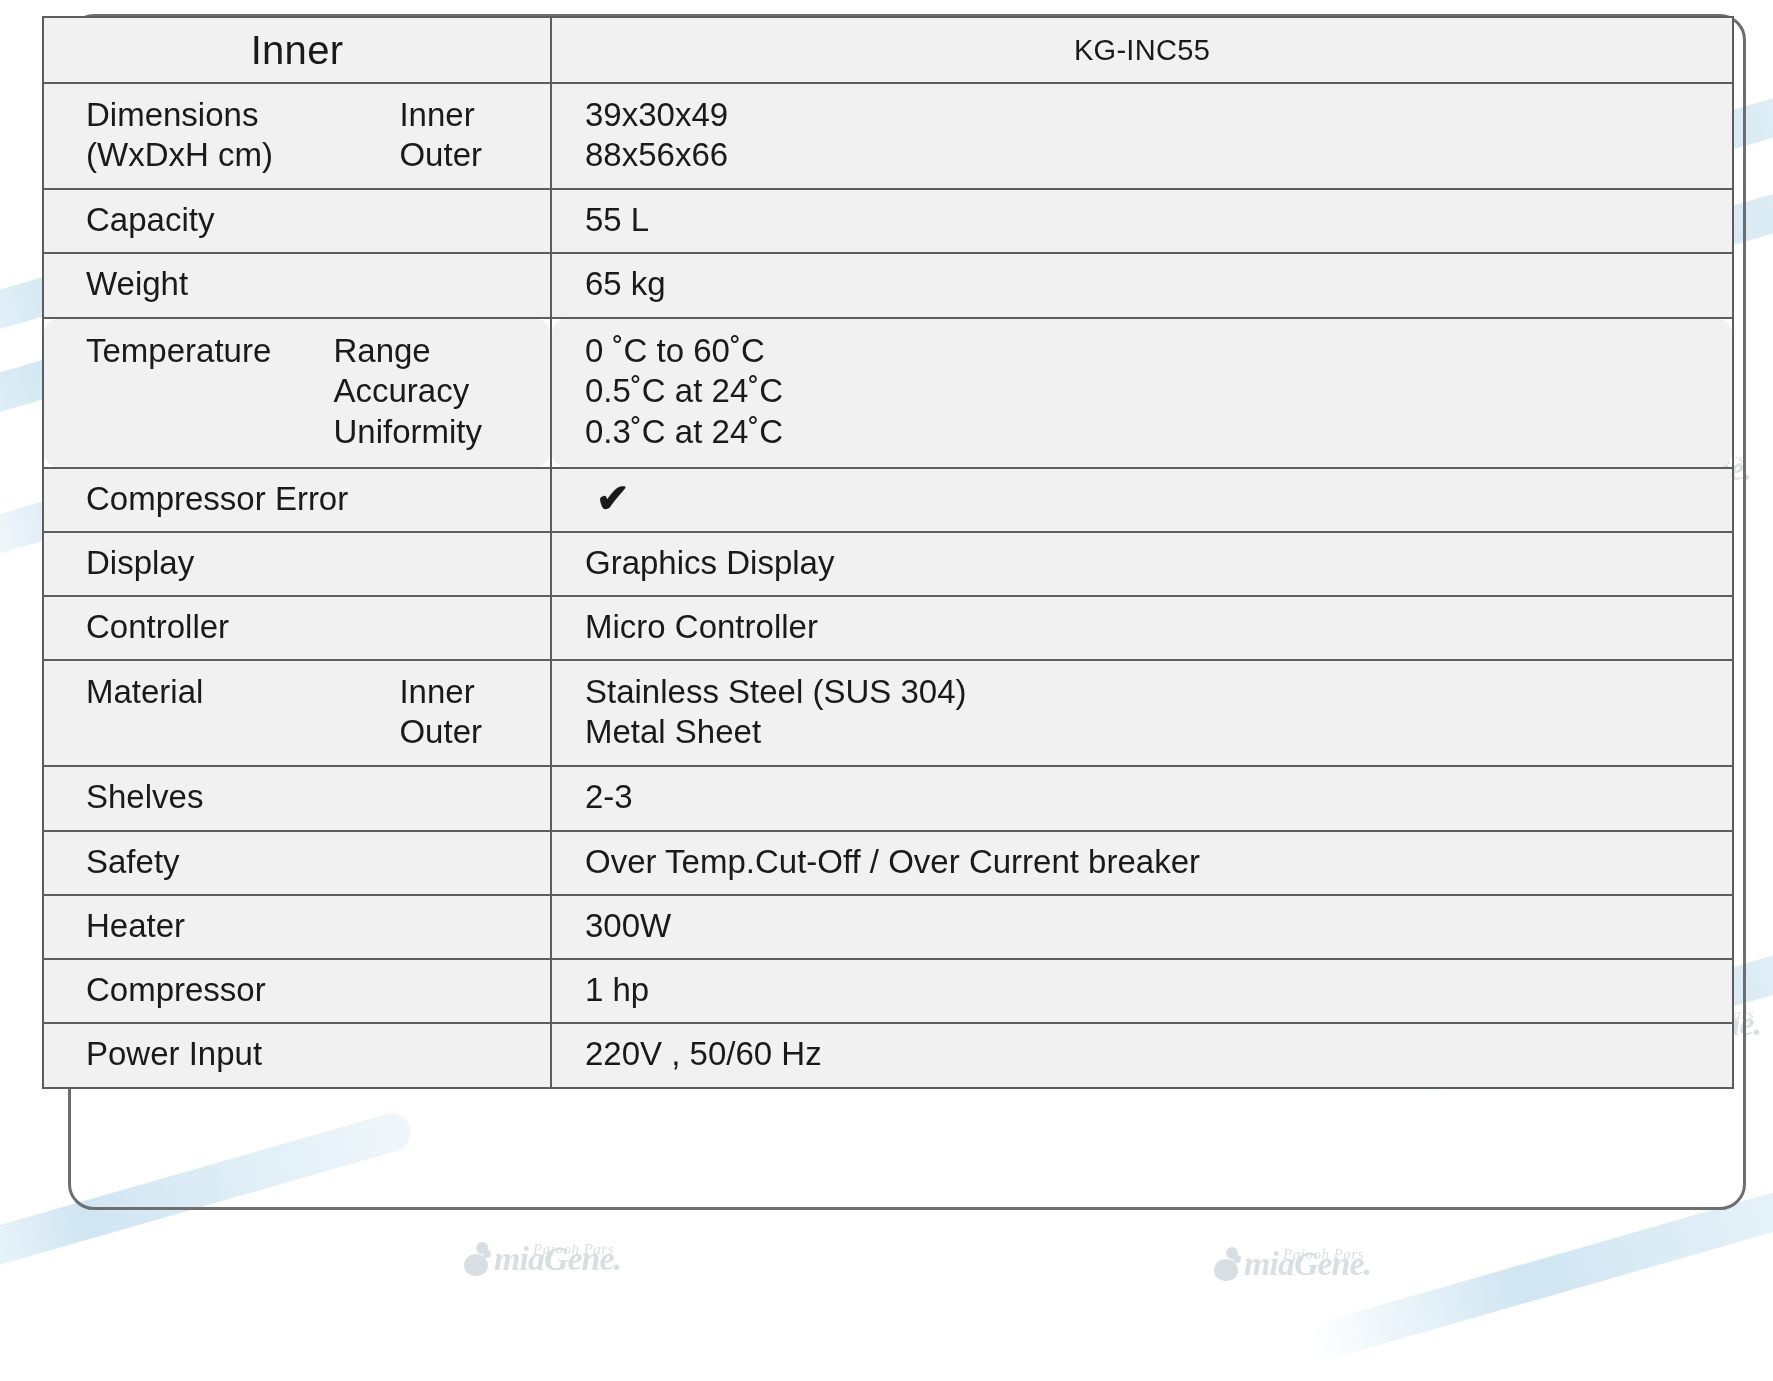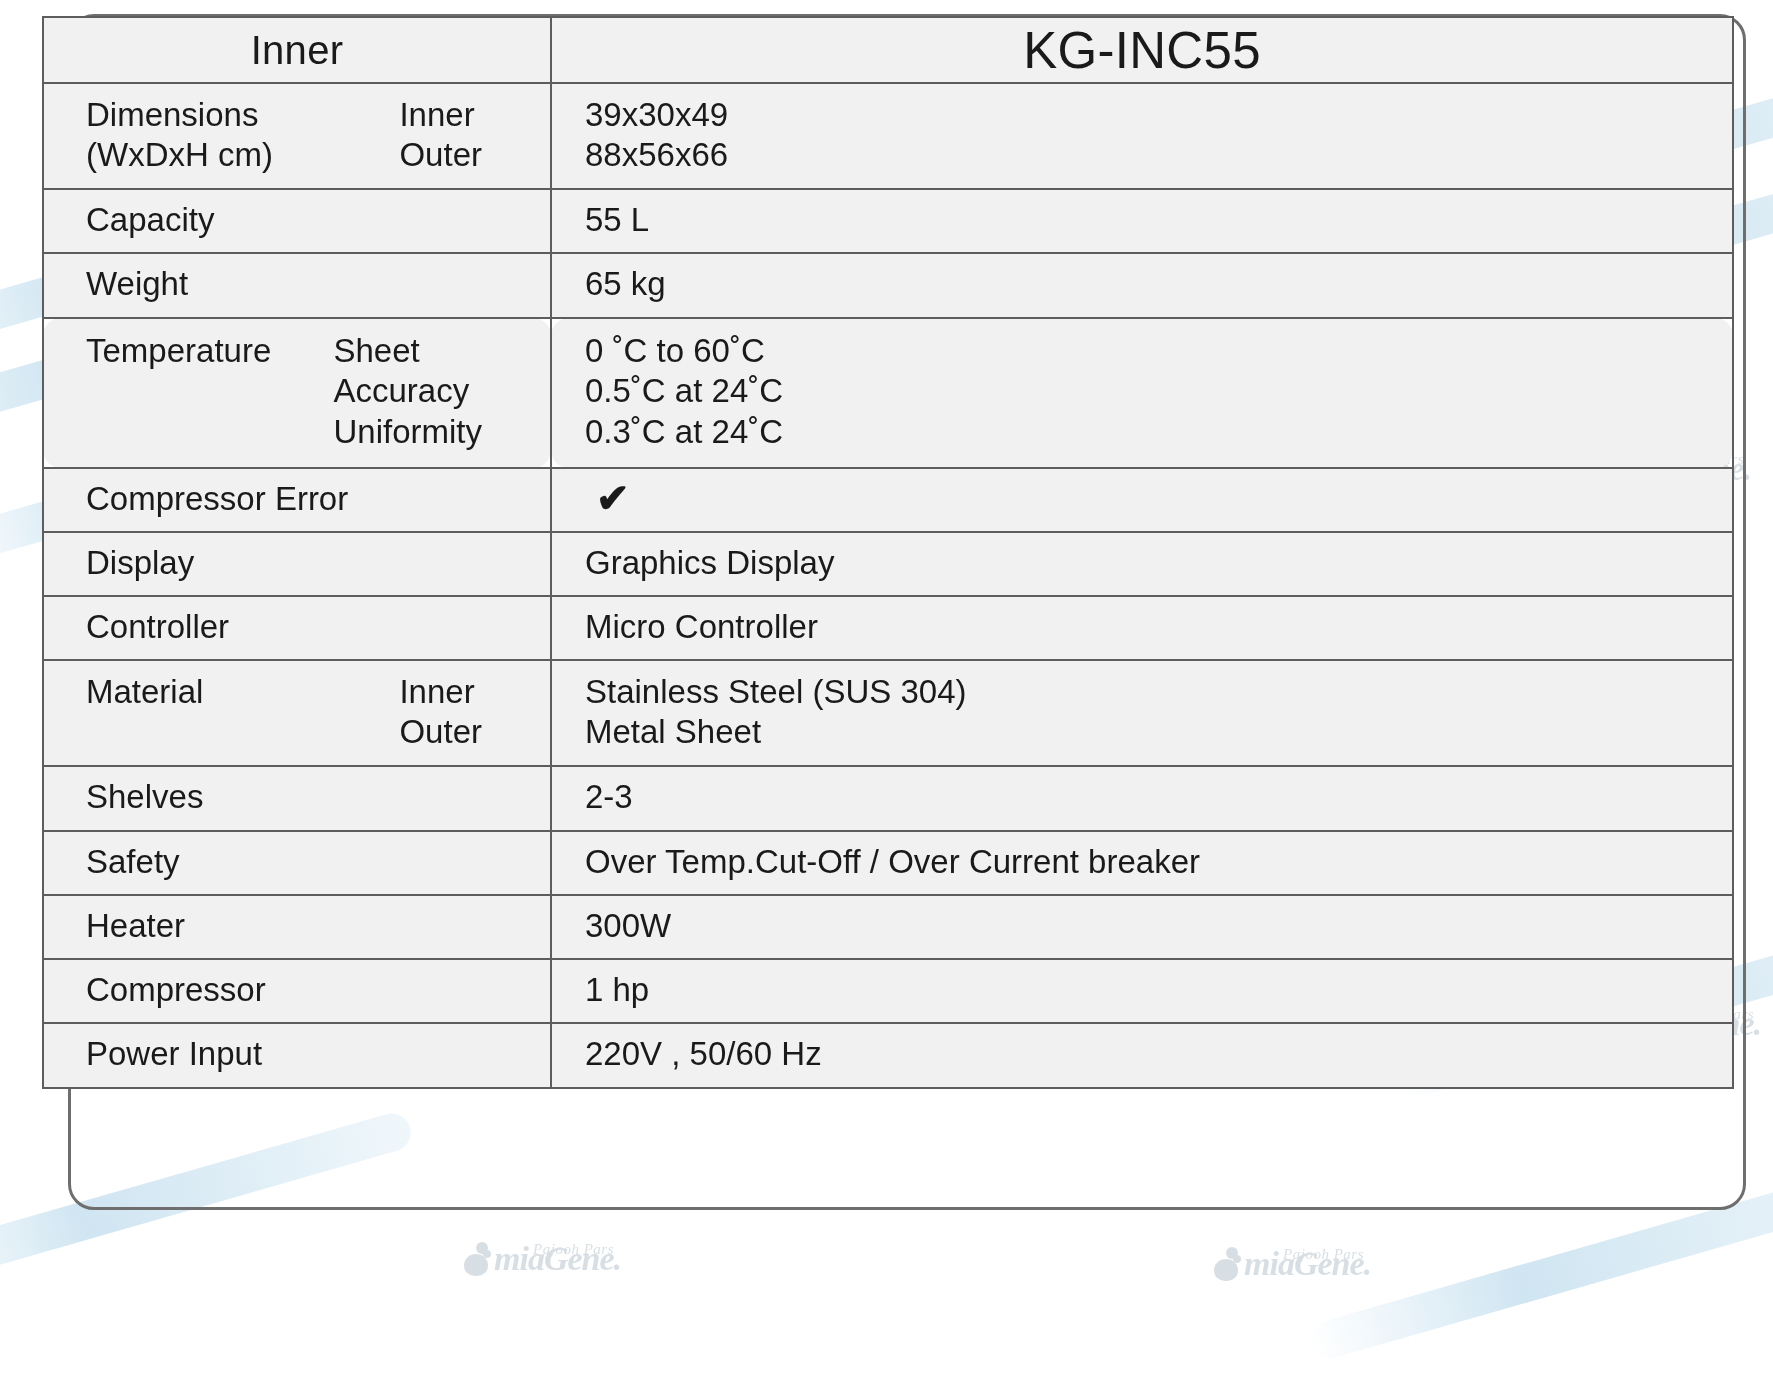--- a/index.html
+++ b/index.html
@@ -68,21 +68,21 @@
     border: 2px solid #5d5d5d;
     padding: 0;
     vertical-align: middle;
     background: #f1f1f1;
     color: #1a1a1a;
   }
 
   thead th {
     background: #7ec9e8;
     font-weight: normal;
-    font-size: 51px;
+    font-size: 29px;
     text-align: center;
     height: 64px;
     letter-spacing: .3px;
   }
   thead th.model-head { font-size: 40px; }
 
   
   .lbl {
     display: flex;
     align-items: flex-start;
@@ -287,21 +287,21 @@
       </td>
     </tr>
 
     <tr class="h3">
       <td>
         <div class="lbl">
           <div class="name">
               <div>Temperature</div>
             </div>
           <div class="subs">
-            <div>Sheet</div>
+            <div>Range</div>
             <div>Accuracy</div>
             <div>Uniformity</div>
           </div>
         </div>
       </td>
       <td>
         <div class="val">
           <div>0 ˚C to 60˚C</div>
           <div>0.5˚C at 24˚C</div>
           <div>0.3˚C at 24˚C</div>

